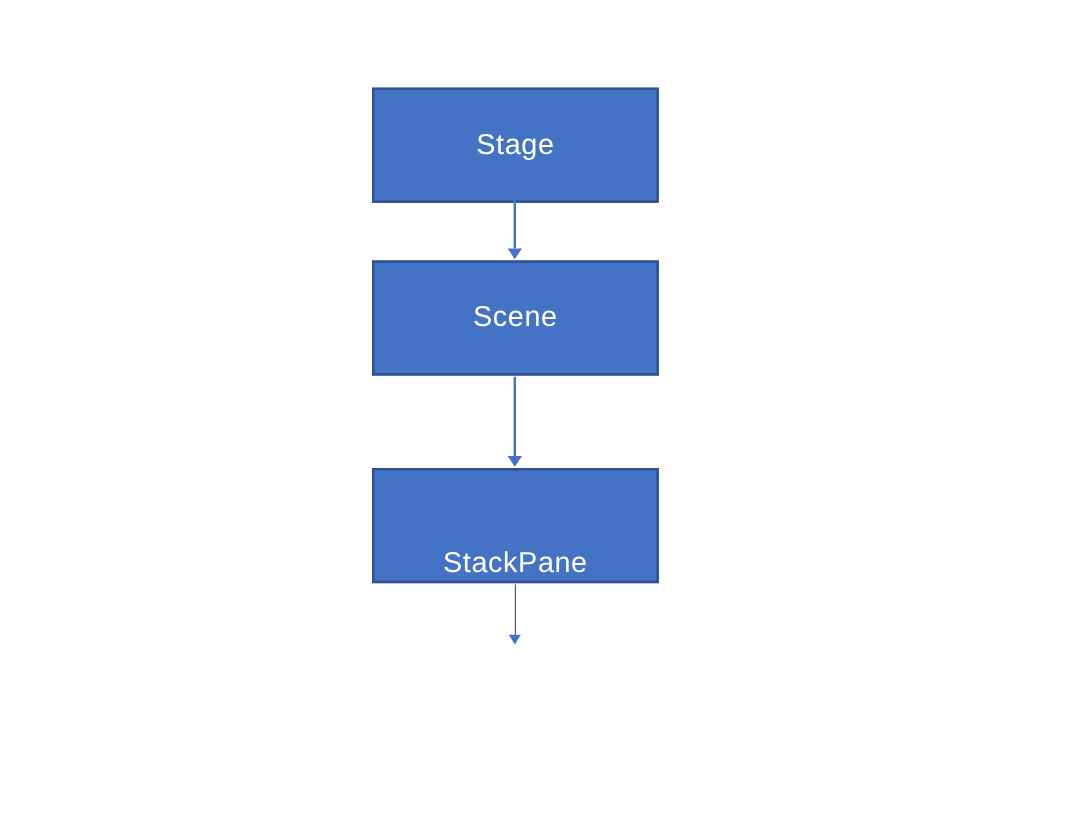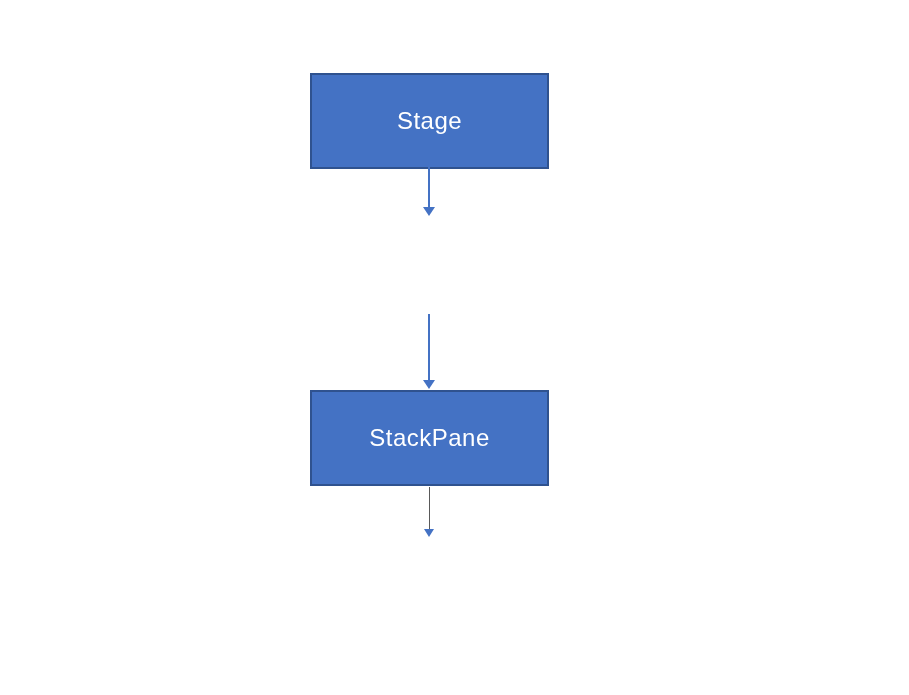--- a/index.html
+++ b/index.html
@@ -34,21 +34,21 @@
     justify-content: center;
   }
   .node span {
     color: var(--node-text);
     font-size: 24px;
     font-weight: 400;
     letter-spacing: 0.5px;
   }
   .node-0 { top: 37px; margin-top: 36px; }
   .node-1 { top: 217px; }
-  .node-2 { top: 390px; }
+  .node-2 { top: 390px; align-items: flex-end; }
   .node-3 { top: 538px; }
 
   .arrow {
     position: absolute;
     left: 422px;
     width: 14px;
     display: flex;
     flex-direction: column;
     align-items: center;
   }
@@ -86,20 +86,23 @@
 
   <div class="node node-0">
     <span>Stage</span>
   </div>
 
   <div class="arrow arrow-0">
     <div class="arrow-line"></div>
     <div class="arrow-head"></div>
   </div>
 
+  <div class="node node-1">
+    <span>Scene</span>
+  </div>
 
   <div class="arrow arrow-1">
     <div class="arrow-line"></div>
     <div class="arrow-head"></div>
   </div>
 
   <div class="node node-2">
     <span>StackPane</span>
   </div>
 

